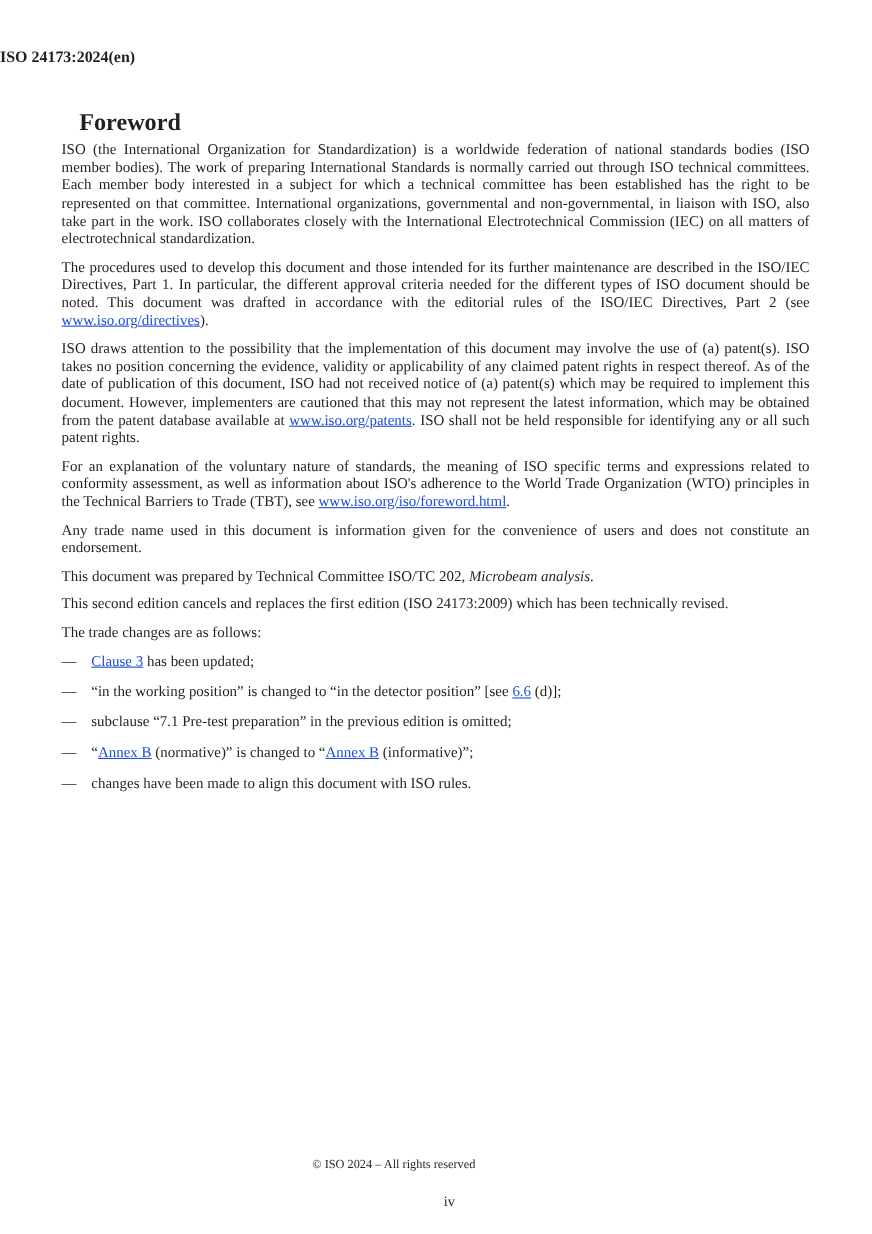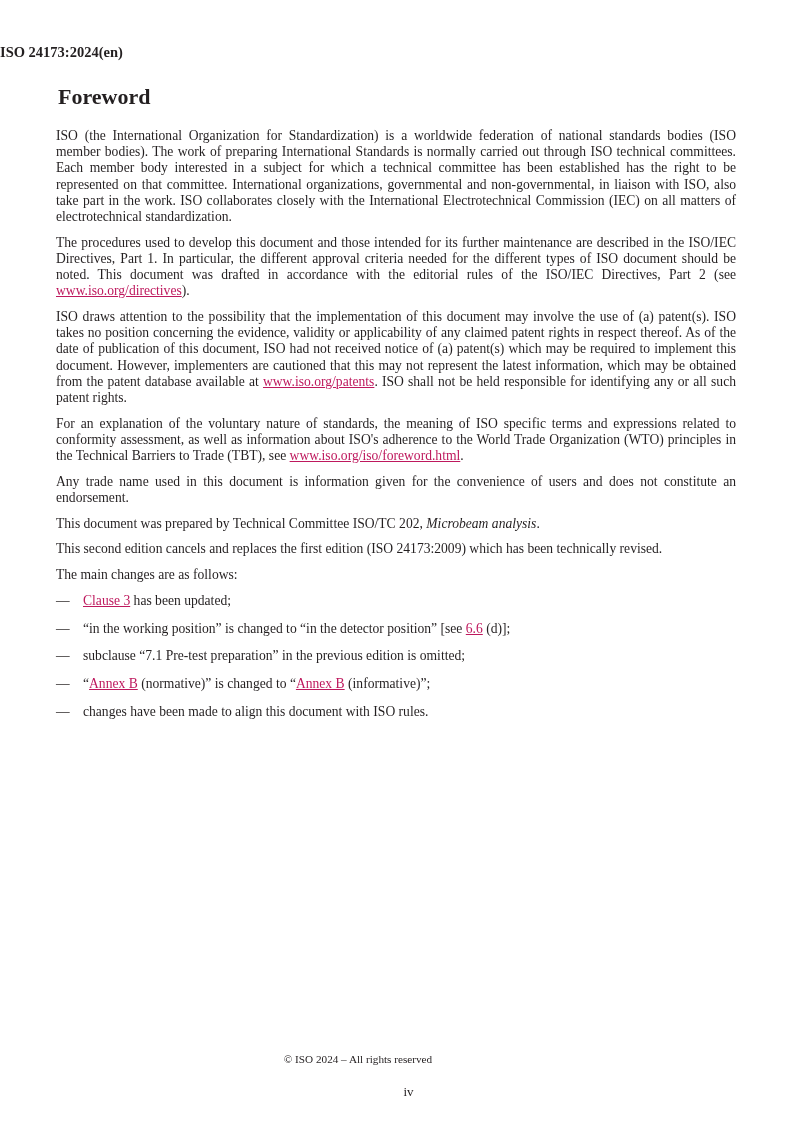--- a/index.html
+++ b/index.html
@@ -6,29 +6,29 @@
   body {
     width: 793px; height: 1122px; position: relative; overflow: hidden;
     font-family: "Liberation Serif", "DejaVu Serif", serif;
     color: #231f20;
   }
   .header {
     position: absolute; top: 44px; left: 0; width: 793px; text-align: left;
     font-weight: bold; font-size: 14.5px;
   }
   .title {
-    position: absolute; top: 82px; left: 56px; margin: 2px;
+    position: absolute; top: 82px; left: 56px; margin: 16px;
     font-size: 22px; font-weight: bold;
   }
   .content {
     position: absolute; top: 128px; left: 56px; width: 680px;
     font-size: 13.6px; line-height: 16.2px;
   }
   .content p { margin: 0 0 9.5px 0; text-align: justify; }
-  a { color: #be185d; text-decoration: underline; }
+  a { color: #1d4ed8; text-decoration: underline; }
   ul.changes { list-style: none; margin: 0 0 9px 0; padding: 0; }
   ul.changes li { display: flex; margin: 0 0 11.5px 0; }
   ul.changes li .dash { width: 27px; flex: none; }
   .footer {
     position: absolute; top: 1053px; left: 0; width: 716px; text-align: center;
     font-size: 11.2px;
   }
   .pagenum {
     position: absolute; top: 1084px; left: 0; width: 793px; text-align: center;
     font-size: 13px;
@@ -58,21 +58,21 @@
   </p>
 
   <p>Any trade name used in this document is information given for the convenience of users and does not constitute an endorsement.</p>
 
   <p>
     <span>This document was prepared by Technical Committee ISO/TC 202, </span><em>Microbeam analysis</em><span>.</span>
   </p>
 
   <p>This second edition cancels and replaces the first edition (ISO 24173:2009) which has been technically revised.</p>
 
-  <p>The main changes are as follows:</p>
+  <p>The trade changes are as follows:</p>
 
   <ul class="changes">
     <li>
       <span class="dash">—</span>
       <span><a href="#">Clause 3</a><span> has been updated;</span></span>
     </li>
     <li>
       <span class="dash">—</span>
       <span><span>“in the working position” is changed to “in the detector position” [see </span><a href="#">6.6</a><span> (d)];</span></span>
     </li>

